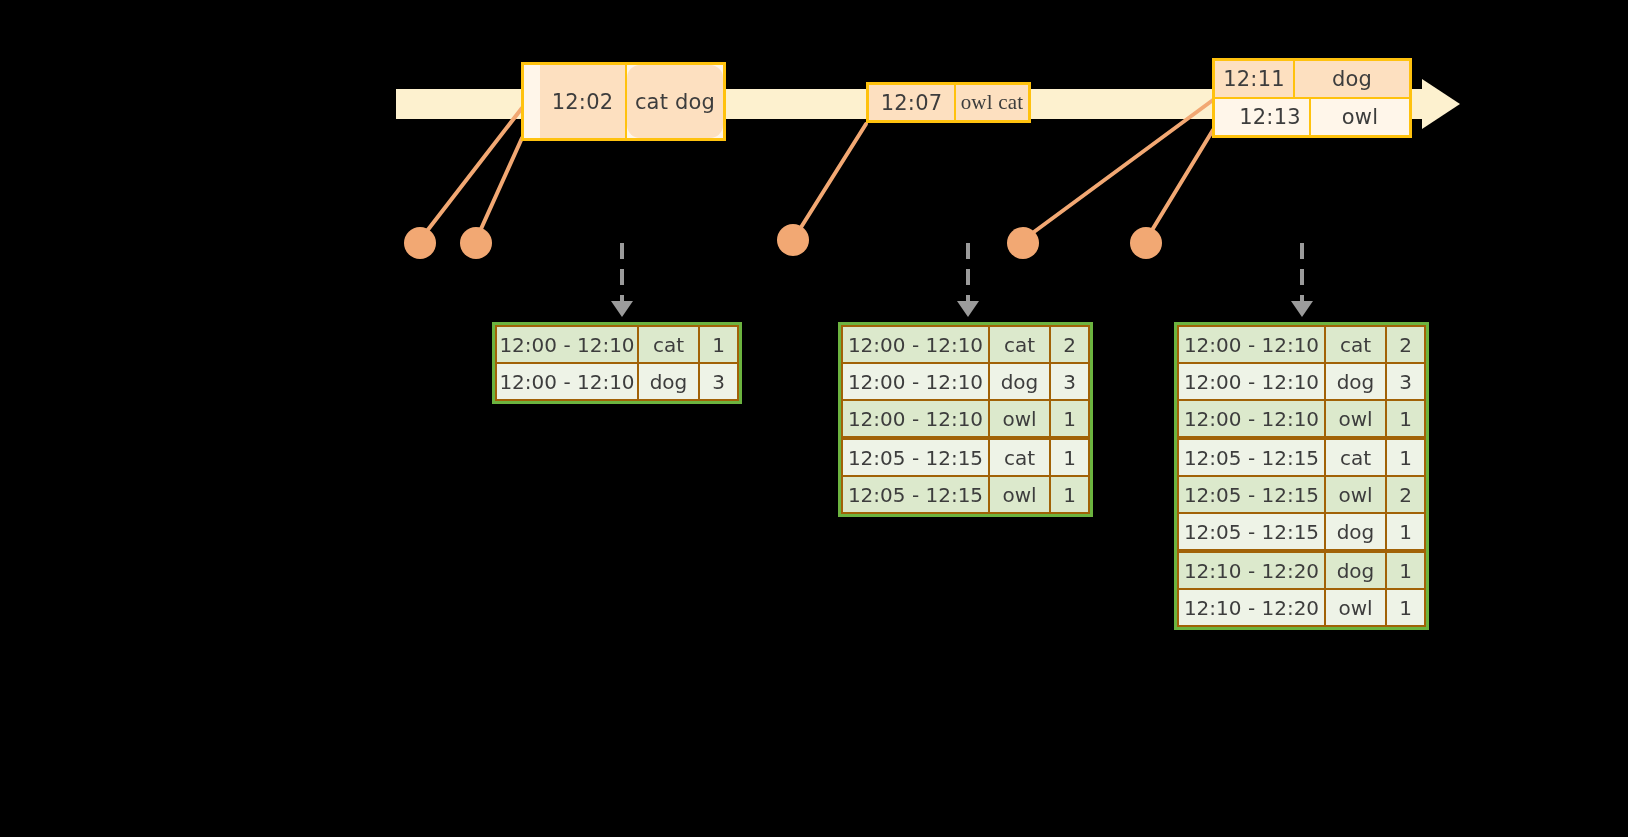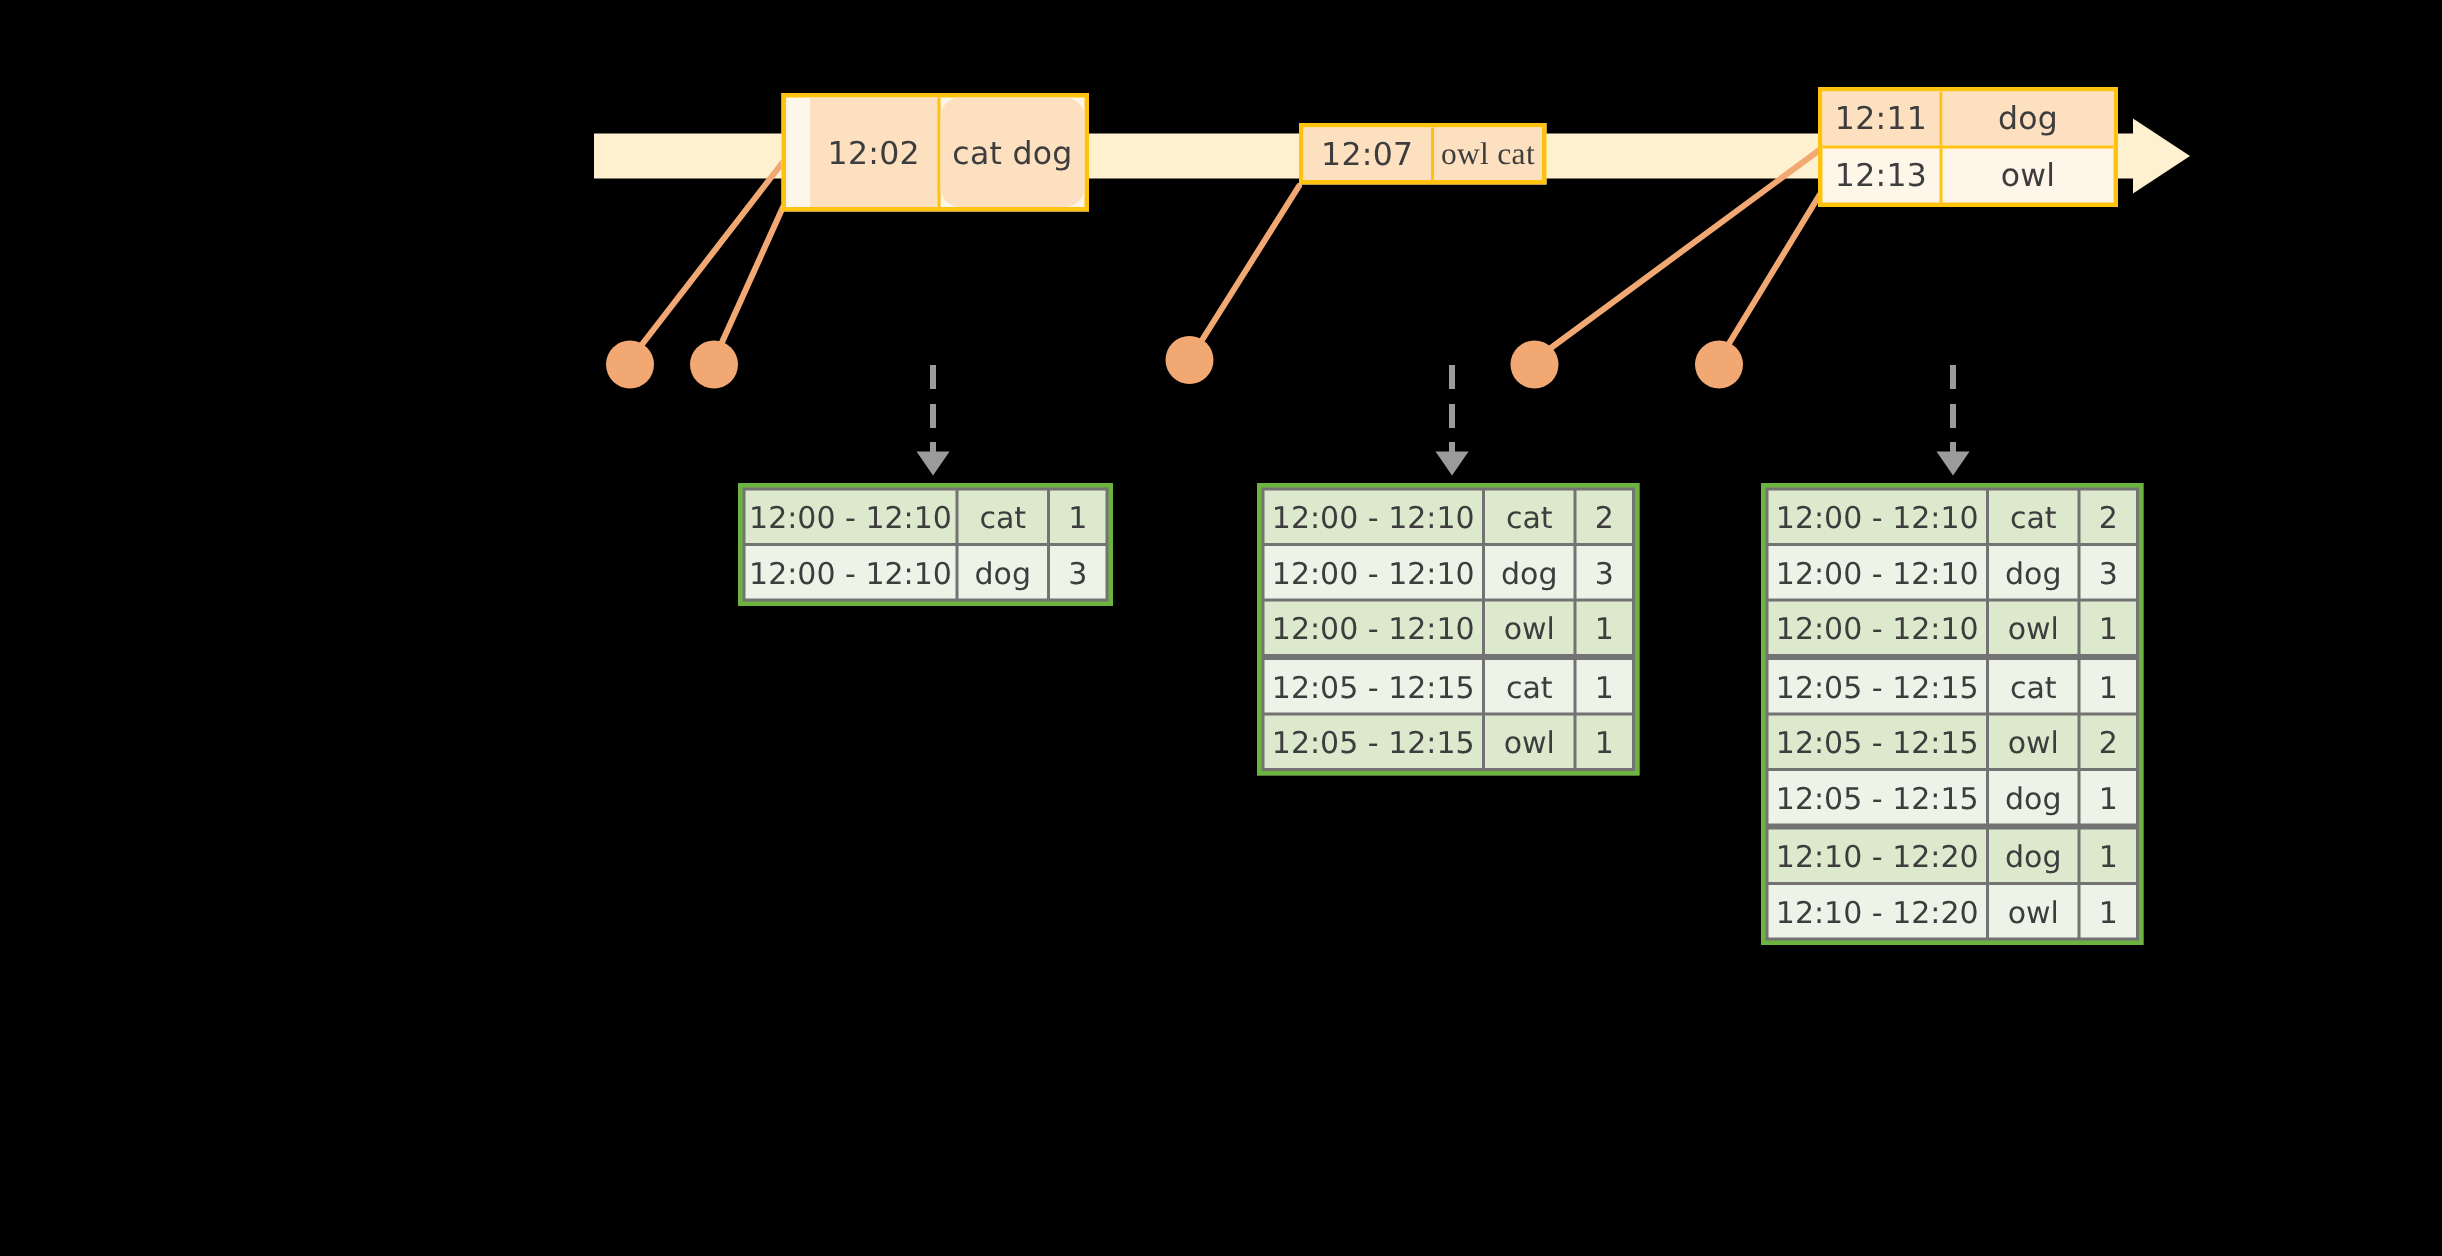--- a/index.html
+++ b/index.html
@@ -39,21 +39,21 @@
     display:flex;align-items:center;justify-content:center;
     font-size:21px;letter-spacing:.2px;color:#3d3d3d;
   }
   .ev-time{border-right:2px solid #ffc20e;}
 
   
   .res-table{
     position:absolute;
     border:3px solid #6cb33f;
     box-sizing:border-box;
-    background:#737373;
+    background:#a16207;
     display:flex;flex-direction:column;
     gap:2px;
     padding:2px;
     z-index:4;
   }
   .res-row{display:flex;gap:2px;height:35px;}
   .res-win,.res-word,.res-cnt{
     display:flex;align-items:center;justify-content:center;
     font-size:20px;color:#3d3d3d;background:#eef3e7;
   }
@@ -122,21 +122,21 @@
       <div class="ev-words" style="flex:1;font-family:Liberation Serif, serif;">owl cat</div>
     </div>
   </div>
 
   <div class="ev-box" style="left:1212px;top:58px;width:200px;height:80px;">
     <div class="ev-row shade">
       <div class="ev-time" style="width:78px;">12:11</div>
       <div class="ev-words" style="flex:1;">dog</div>
     </div>
     <div class="ev-row">
-      <div class="ev-time" style="width:78px;">12:13</div>
+      <div class="ev-time" style="width:78px;padding-left:16px;">12:13</div>
       <div class="ev-words" style="flex:1;">owl</div>
     </div>
   </div>
 
   <div class="dash-arrow" style="left:620px;top:243px;height:60px;">
     <div class="dash-line"></div>
     <div class="dash-head"></div>
   </div>
   <div class="dash-arrow" style="left:966px;top:243px;height:60px;">
     <div class="dash-line"></div>

